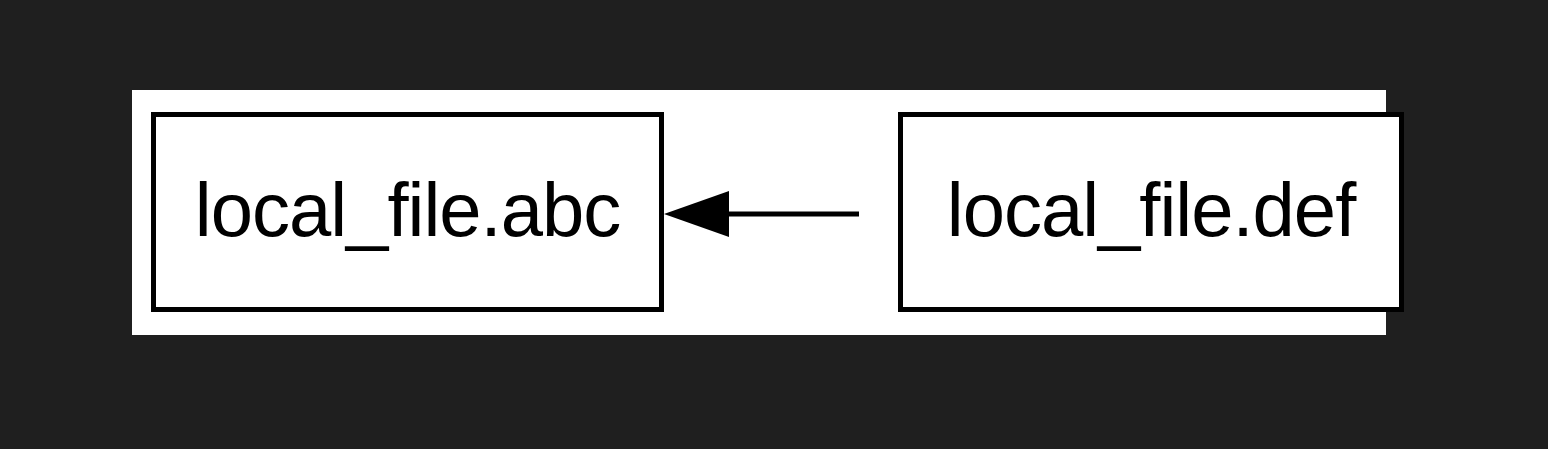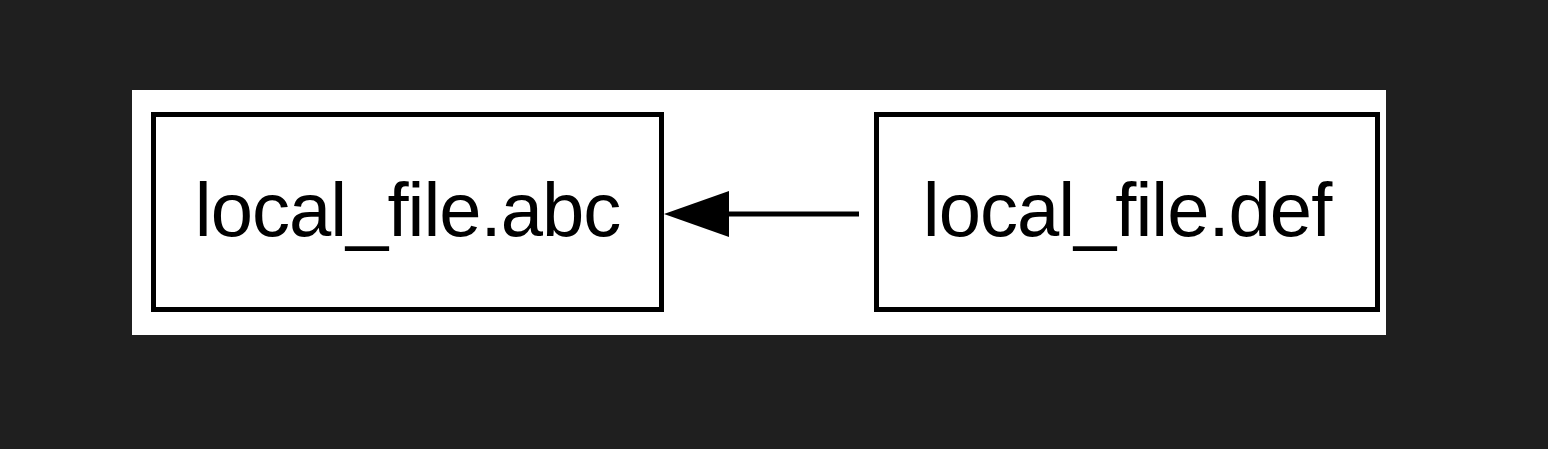--- a/index.html
+++ b/index.html
@@ -28,21 +28,21 @@
     position:absolute;
     top:22px;
     height:200px;
     background:var(--panel-bg);
     border:5px solid var(--stroke);
     display:flex;
     align-items:center;
     justify-content:center;
   }
   .node-left{ left:19px;  width:513px; }
-  .node-right{ left:742px; width:506px;text-align:center; }
+  .node-right{ left:766px; width:506px;text-align:center; }
   .node-label{
     font-size:76px;
     font-weight:400;
     line-height:1;
     color:var(--stroke);
     white-space:nowrap;
     letter-spacing:-1px;
     transform:translateY(-2px);
   }
   .edge{

